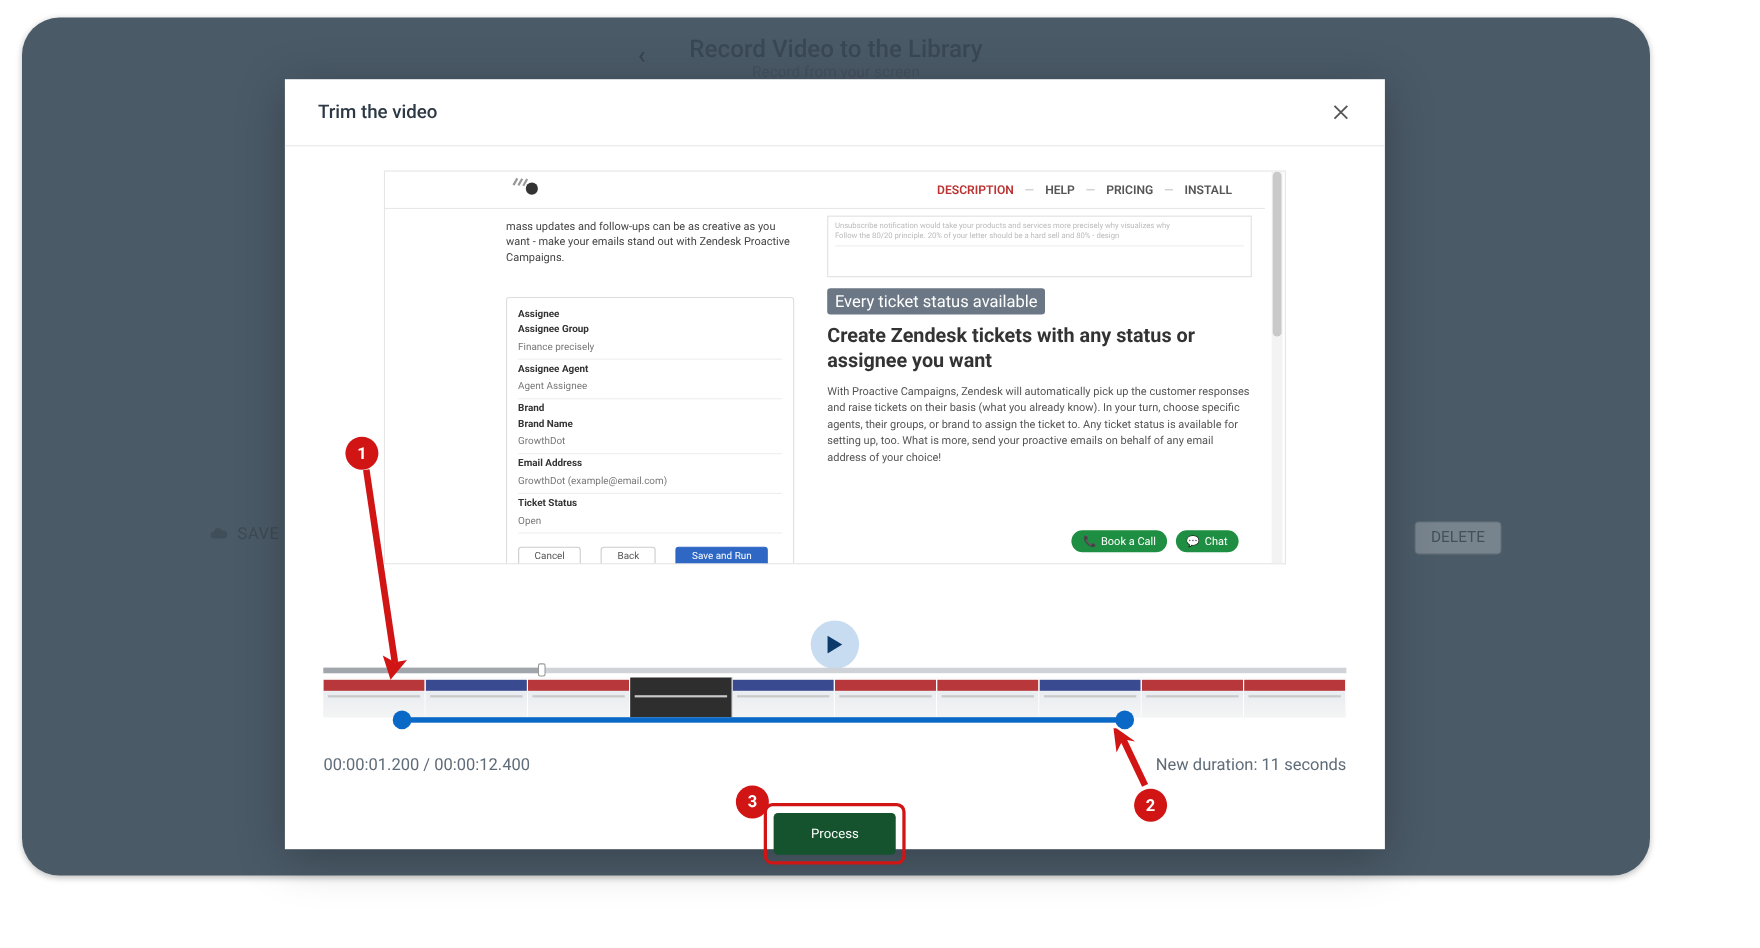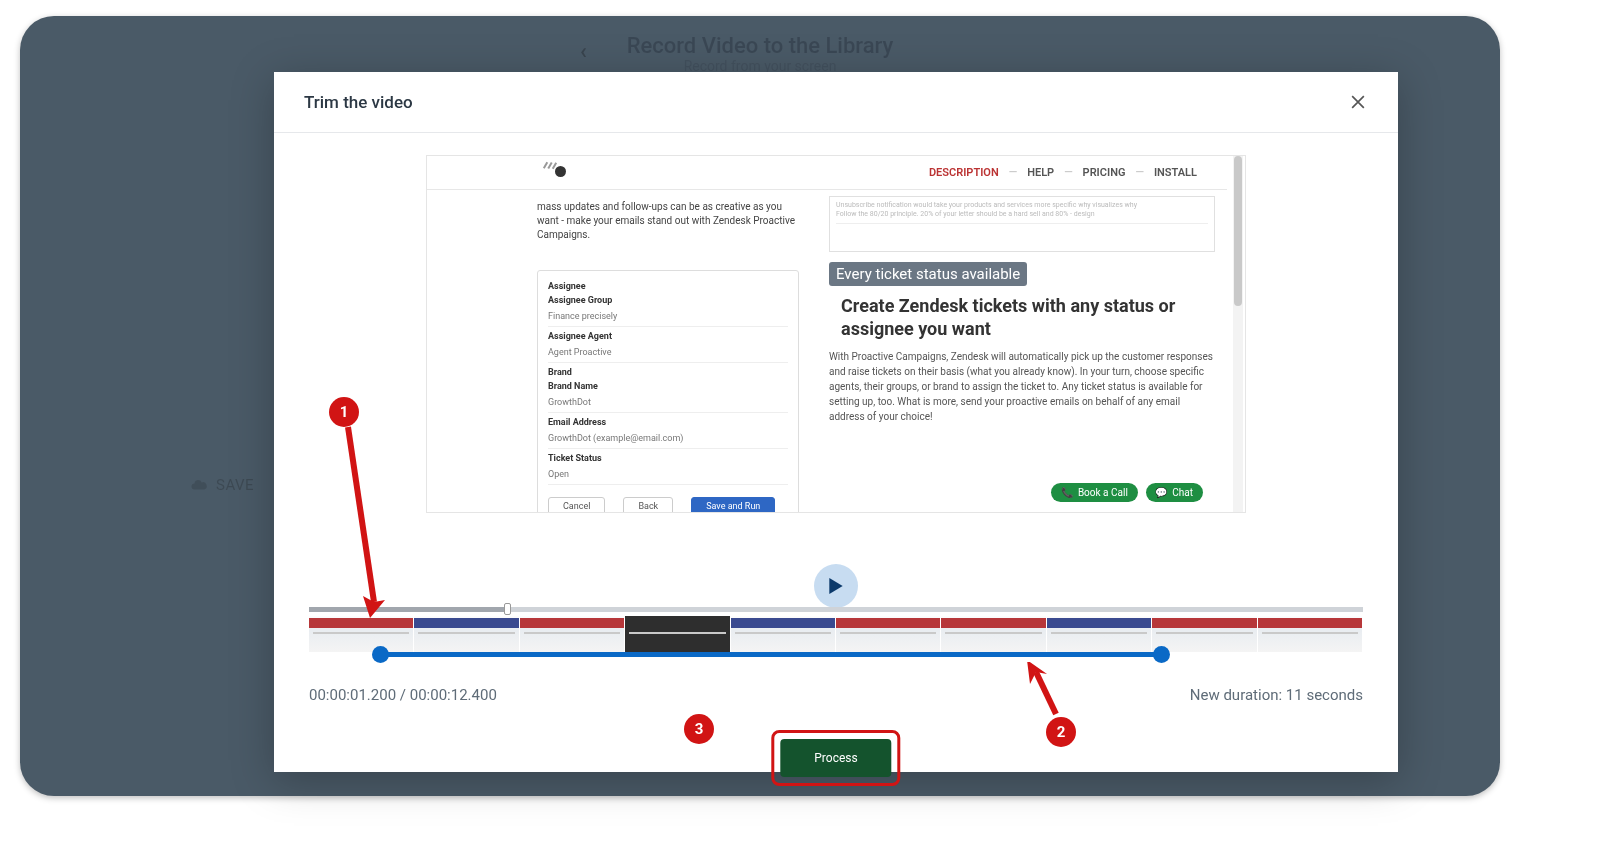--- a/index.html
+++ b/index.html
@@ -8,21 +8,21 @@
   .outer-frame{position:absolute;left:20px;top:16px;width:1480px;height:780px;background:#4a5a67;border-radius:34px;box-shadow:0 2px 6px rgba(0,0,0,.25)}
 
   .bg-header{position:absolute;left:0;right:0;top:0;height:74px;display:flex;flex-direction:column;align-items:center;justify-content:center}
   .bg-back{position:absolute;left:560px;top:22px;color:#20242a;opacity:.4;font-size:22px;font-weight:600}
   .bg-title{font-size:22px;font-weight:500;color:#1f2633;opacity:.35}
   .bg-sub{font-size:14px;color:#2a3240;opacity:.22}
   .bg-save{position:absolute;left:170px;top:460px;display:flex;align-items:center;gap:8px;color:#111;opacity:.22;font-size:15px;letter-spacing:.5px}
   .bg-save svg{width:18px;height:18px;opacity:.7}
   .bg-del{position:absolute;right:135px;top:458px;border:1px solid #bbb;opacity:.25;border-radius:4px;padding:6px 14px;color:#333;font-size:14px;display:flex;gap:6px;background:#fff}
 
-  .modal{position:absolute;left:254px;top:56px;width:1124px;height:700px;background:#fff;box-shadow:0 8px 40px rgba(0,0,0,.25)}
+  .modal{position:absolute;left:239px;top:56px;width:1000px;height:700px;background:#fff;box-shadow:0 8px 40px rgba(0,0,0,.25)}
 
   .mhdr{display:flex;align-items:center;justify-content:space-between;padding:20px 30px;border-bottom:1px solid #e6e8eb}
   .mhdr h2{font-size:17px;font-weight:500;color:#2c3844}
   .xbtn{width:20px;height:20px;color:#555;cursor:pointer}
 
   .preview{margin:22px auto 0;width:820px;height:358px;background:#fff;border:1px solid #e5e5e5;position:relative;overflow:hidden}
   .p-nav{position:absolute;left:0;right:18px;top:0;height:34px;display:flex;align-items:center;justify-content:flex-end;gap:10px;font-size:11px;font-weight:600;color:#555;padding-right:30px;border-bottom:1px solid #e7e7e7}
   .p-nav .sep{color:#ccc}
   .p-nav .accent{color:#bb3333}
   .p-logo{position:absolute;left:120px;top:6px;width:22px;height:22px}
@@ -36,21 +36,21 @@
   .p-form b{color:#333;font-size:9px}
   .p-form .val{padding:2px 0 5px;border-bottom:1px solid #eee;color:#777}
   .p-form .btns{display:flex;gap:18px;margin-top:8px}
   .p-form .btn{font-size:9px;padding:3px 14px;border-radius:3px;border:1px solid #ccc;color:#555}
   .p-form .btn.p{background:#2e67c4;color:#fff;border-color:#2e67c4}
 
   .p-right{width:50%;padding:6px 16px 0 0;font-size:10px;color:#444}
   .p-right .mini{border:1px solid #e0e0e0;height:56px;margin-bottom:6px;padding:4px 6px;color:#bbb;font-size:7px;line-height:1.3}
   .p-right .mini hr{border:none;border-top:1px solid #eee;margin:4px 0}
   .badge{display:inline-block;background:#6b7784;color:#fff;font-size:15px;padding:3px 7px;border-radius:3px;margin:4px 0}
-  .p-right h3{font-size:18px;font-weight:700;color:#333;line-height:1.3;margin:4px 12px 8px}
+  .p-right h3{font-size:18px;font-weight:700;color:#333;line-height:1.3;margin:4px 0 8px}
   .p-right p{font-size:10px;line-height:1.5;color:#555}
   .cta{position:absolute;right:28px;bottom:10px;display:flex;gap:8px}
   .cta span{display:inline-flex;align-items:center;gap:4px;background:#1e8e42;color:#fff;font-size:10px;padding:4px 10px;border-radius:12px}
   .p-scroll{position:absolute;right:2px;top:0;bottom:0;width:10px;background:#f3f3f3}
   .p-scroll:before{content:"";position:absolute;left:1px;top:0;width:8px;height:150px;background:#c9c9c9;border-radius:4px}
 
   .play{position:absolute;left:50%;top:492px;width:44px;height:44px;margin-left:-22px;border-radius:50%;background:#c7dcf1;display:flex;align-items:center;justify-content:center;cursor:pointer}
   .play svg{fill:#0c3a6b}
 
   .timeline{position:absolute;left:35px;right:35px;top:535px;height:50px}
@@ -118,38 +118,38 @@
       </div>
       <div class="p-scroll"></div>
       <div class="p-body">
         <div class="p-left">
           <div class="intro">mass updates and follow-ups can be as creative as you want - make your emails stand out with Zendesk Proactive Campaigns.</div>
           <div class="p-form">
             <b>Assignee</b>
             <b>Assignee Group</b>
             <div class="val">Finance precisely</div>
             <b>Assignee Agent</b>
-            <div class="val">Agent Proactive</div>
+            <div class="val">Agent Assignee</div>
             <b>Brand</b>
             <b>Brand Name</b>
             <div class="val">GrowthDot</div>
             <b>Email Address</b>
             <div class="val">GrowthDot (example@email.com)</div>
             <b>Ticket Status</b>
             <div class="val">Open</div>
             <div class="btns">
               <span class="btn">Cancel</span>
               <span class="btn">Back</span>
               <span class="btn p">Save and Run</span>
             </div>
           </div>
         </div>
         <div class="p-right">
           <div class="mini">
-            <span>Unsubscribe notification would take your products and services more specific why visualizes why</span><br>
+            <span>Unsubscribe notification would take your products and services more precisely why visualizes why</span><br>
             <span>Follow the 80/20 principle. 20% of your letter should be a hard sell and 80% - design</span>
             <hr>
           </div>
           <span class="badge">Every ticket status available</span>
           <h3>Create Zendesk tickets with any status or assignee you want</h3>
           <p>With Proactive Campaigns, Zendesk will automatically pick up the customer responses and raise tickets on their basis (what you already know). In your turn, choose specific agents, their groups, or brand to assign the ticket to. Any ticket status is available for setting up, too. What is more, send your proactive emails on behalf of any email address of your choice!</p>
           <div class="cta">
             <span>📞 <i style="font-style:normal">Book a Call</i></span>
             <span>💬 <i style="font-style:normal">Chat</i></span>
           </div>

